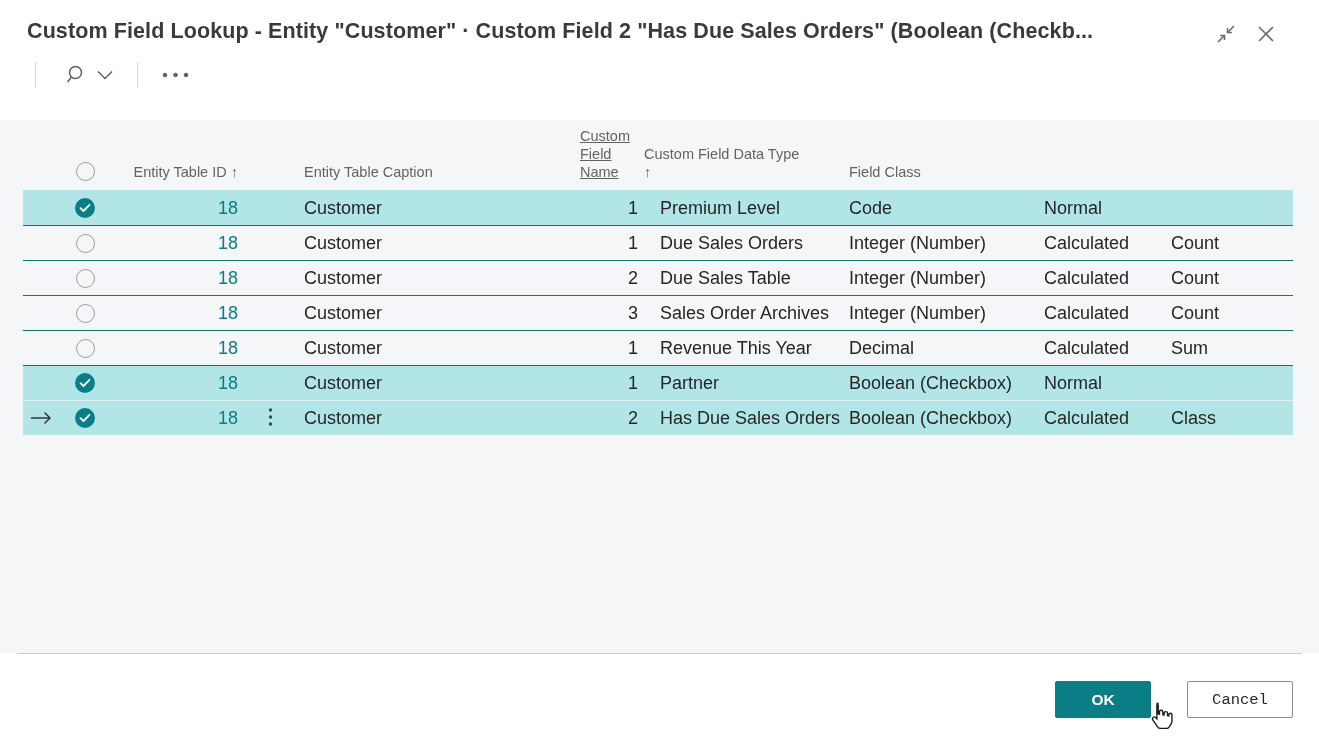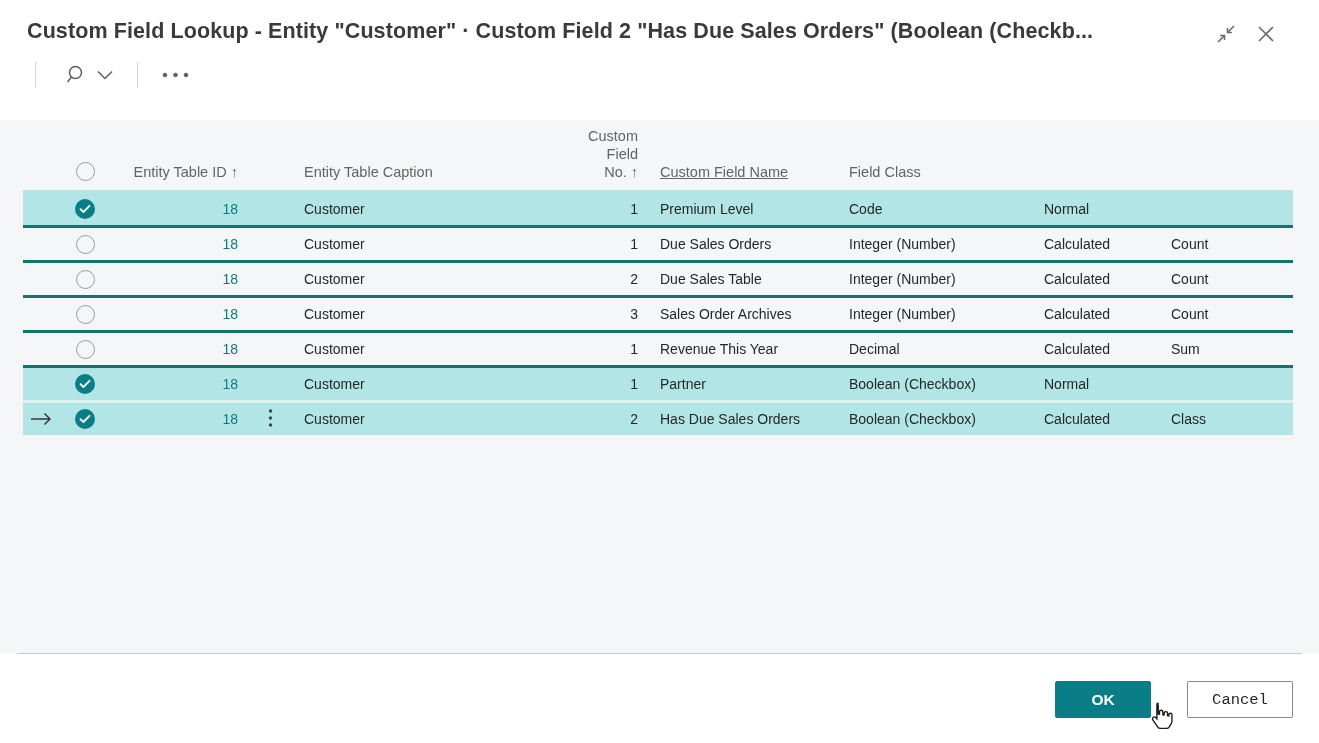--- a/index.html
+++ b/index.html
@@ -34,21 +34,21 @@
   .grid-row { display:grid;
     grid-template-columns:37px 50px 130px 60px 260px 80px 205px 195px 127px 126px;
     align-items:center; }
   .thead { height:70px; align-items:end; padding-bottom:9px; color:#636363; font-size:14.5px; }
   .thead .hcell { line-height:18px; }
   .h-right { text-align:right; padding-right:2px; }
   .h-left { padding-left:4px; }
   .h-name { padding-left:20px;text-decoration:underline; }
   .sel-all { display:flex; justify-content:center; align-items:center; padding-bottom:0; }
 
-  .row { height:35px; font-size:14px; color:#262626; border-top:3px solid #0f766e; background:transparent; }
+  .row { height:35px; font-size:18px; color:#262626; border-top:1px solid #0f766e; background:transparent; }
   .row:first-child { border-top-color:transparent; }
   .row.selected { background:var(--selection,#b2e6e6); }
   .row.selected + .row.selected { border-top-color:#ddf1f1; }
   .cell-id { text-align:right; padding-right:2px; color:var(--link,#0b7c80); cursor:pointer; }
   .cell-caption { padding-left:4px; }
   .cell-no { text-align:right; padding-right:2px; }
   .cell-name { padding-left:20px; }
   .cell-dt, .cell-fc, .cell-ct { padding-left:4px; }
 
   .ind { display:flex; align-items:center; justify-content:flex-start; padding-left:7px; }
@@ -121,25 +121,25 @@
     <div class="table">
 
       <div class="grid-row thead">
         <div class="hcell"></div>
         <div class="hcell sel-all">
             <span class="circle"></span>
           </div>
         <div class="hcell h-right">Entity Table ID ↑</div>
         <div class="hcell"></div>
         <div class="hcell h-left">Entity Table Caption</div>
-        <div class="hcell h-right">
-          <div>Custom Field</div>
-          <div>No. ↑</div>
+        <div class="hcell h-name">Custom Field Name</div>
+        <div class="hcell h-left">
+          <div>Custom Field Data Type</div>
+          <div>↑</div>
         </div>
-        <div class="hcell h-name">Custom Field Name</div>
         <div class="hcell h-left">Field Class</div>
       </div>
 
       <div id="tbody">
           <div class="grid-row row selected">
     <div class="ind">
       
     </div>
     <div class="chkcell">
 

